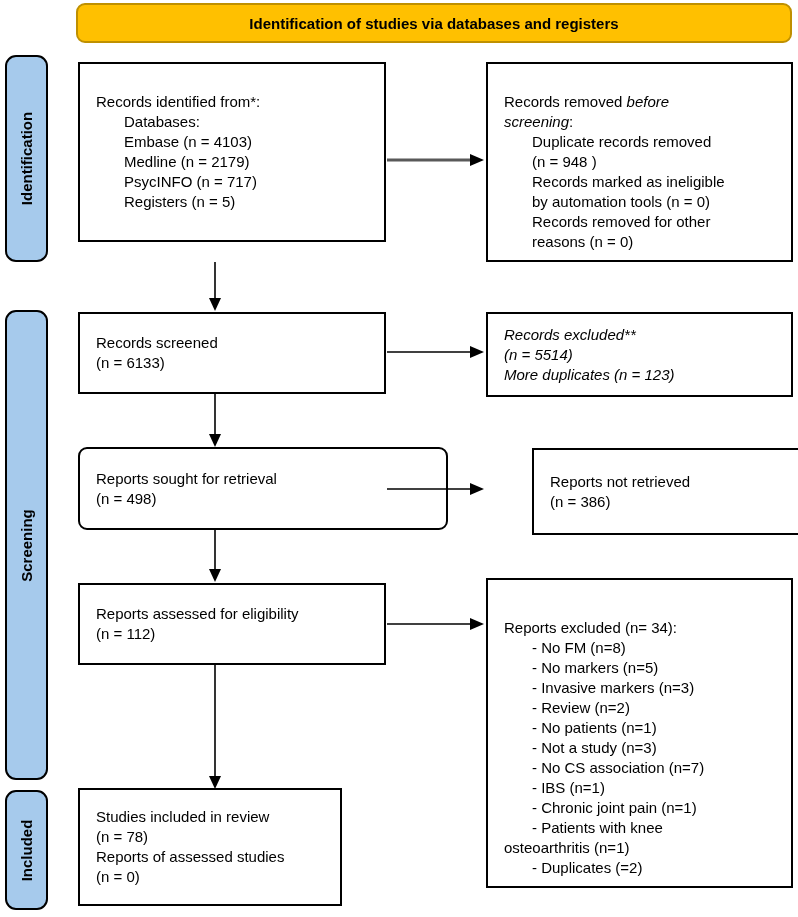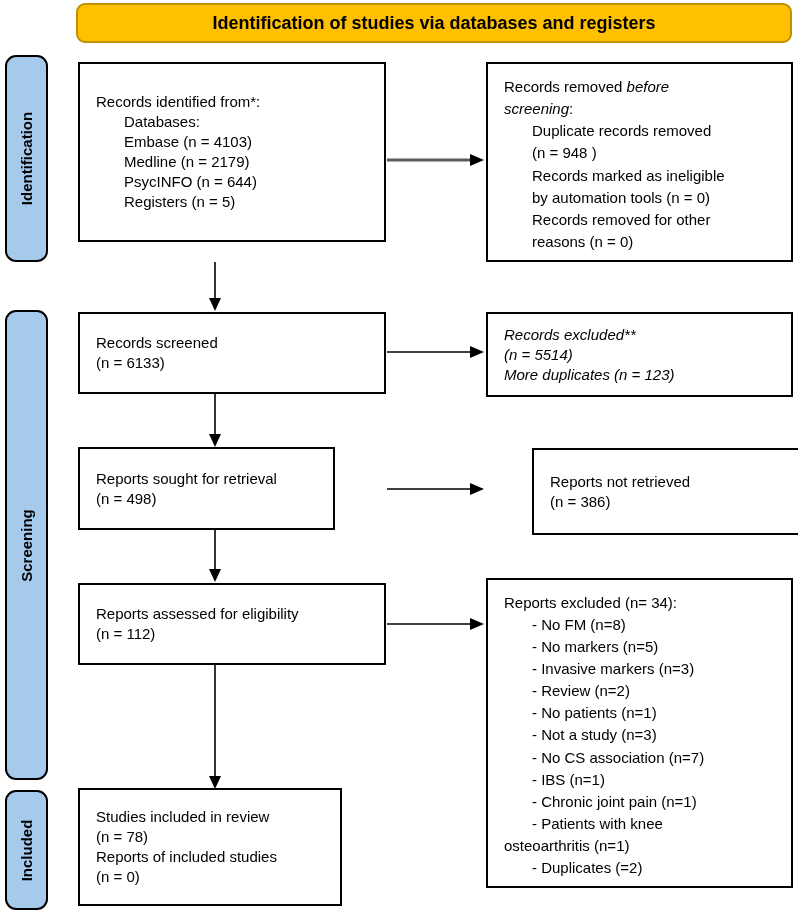--- a/index.html
+++ b/index.html
@@ -17,21 +17,21 @@
   
   .banner {
     position: absolute;
     left: 76px; top: 3px;
     width: 716px; height: 40px;
     box-sizing: border-box;
     background: var(--banner_bg, #FFC000);
     border: 2px solid var(--banner_border, #BF9000);
     border-radius: 9px;
     display: flex; align-items: center; justify-content: center;
-    font-weight: bold; font-size: 18px;
+    font-weight: bold; font-size: 15px;
   }
 
   
   .stage {
     position: absolute;
     left: 5px; width: 43px;
     box-sizing: border-box;
     background: var(--stage_bg, #A6CAEC);
     border: 2px solid #000;
     border-radius: 11px;
@@ -49,29 +49,29 @@
 
   
   .box {
     position: absolute;
     box-sizing: border-box;
     background: #fff;
     border: 2px solid #000;
     display: flex; flex-direction: column; justify-content: center;
     padding: 8px 8px 8px 16px;
   }
-  .box.top-align { justify-content: space-between; padding-top: 13px; }
+  .box.top-align { justify-content: flex-end; padding-top: 28px; }
   .line { line-height: 20px; white-space: nowrap; }
   .indent { margin-left: 28px; }
 
   .box-l1 { left: 78px;  top: 62px;  width: 308px; height: 180px; }
   .box-r1 { left: 486px; top: 62px;  width: 307px; height: 200px; }
   .box-l2 { left: 78px;  top: 312px; width: 308px; height: 82px; padding-left: 16px; }
   .box-r2 { left: 486px; top: 312px; width: 307px; height: 85px; font-style: italic; }
-  .box-l3 { left: 78px;  top: 447px; width: 257px; height: 83px; }
+  .box-l3 { left: 78px;  top: 447px; width: 370px; height: 83px; border-radius: 9px; }
   .box-r3 { left: 486px; top: 448px; width: 307px; height: 87px; margin-left: 46px; }
   .box-l4 { left: 78px;  top: 583px; width: 308px; height: 82px; }
   .box-r4 { left: 486px; top: 578px; width: 307px; height: 310px; }
   .box-l5 { left: 78px;  top: 788px; width: 264px; height: 118px; }
 
   .arrows {
     position: absolute;
     left: 0; top: 0;
     width: 798px; height: 917px;
     pointer-events: none;
@@ -94,21 +94,21 @@
   </div>
   <div class="stage stage-included">
     <span class="vlabel">Included</span>
   </div>
 
   <div class="box box-l1">
     <div class="line">Records identified from*:</div>
     <div class="line indent">Databases:</div>
     <div class="line indent">Embase (n = 4103)</div>
     <div class="line indent">Medline (n = 2179)</div>
-    <div class="line indent">PsycINFO (n = 644)</div>
+    <div class="line indent">PsycINFO (n = 717)</div>
     <div class="line indent">Registers (n = 5)</div>
   </div>
 
   <div class="box box-r1 top-align">
     <div class="line"><span>Records removed</span> <i>before</i></div>
     <div class="line"><i>screening</i><span>:</span></div>
     <div class="line indent">Duplicate records removed</div>
     <div class="line indent">(n = 948 )</div>
     <div class="line indent">Records marked as ineligible</div>
     <div class="line indent">by automation tools (n = 0)</div>
@@ -151,21 +151,21 @@
     <div class="line indent">- IBS (n=1)</div>
     <div class="line indent">- Chronic joint pain (n=1)</div>
     <div class="line indent">- Patients with knee</div>
     <div class="line">osteoarthritis (n=1)</div>
     <div class="line indent">- Duplicates (=2)</div>
   </div>
 
   <div class="box box-l5">
     <div class="line">Studies included in review</div>
     <div class="line">(n = 78)</div>
-    <div class="line">Reports of included studies</div>
+    <div class="line">Reports of assessed studies</div>
     <div class="line">(n = 0)</div>
   </div>
 
   <svg class="arrows" viewBox="0 0 798 917">
 
     <g>
       <line x1="215" y1="262" x2="215" y2="299" stroke="#000" stroke-width="1.6"></line>
       <polygon points="209,298 221,298 215,311" fill="#000"></polygon>
     </g>
     <g>

